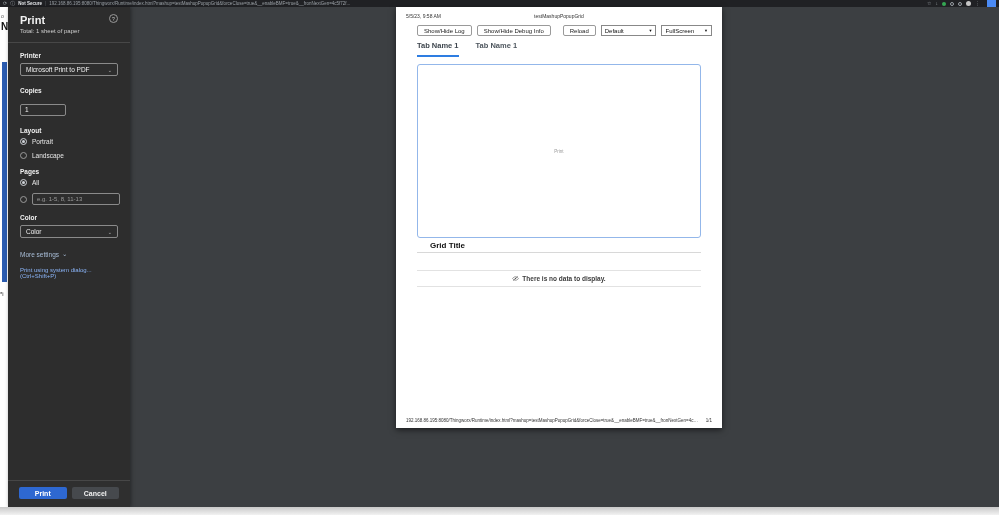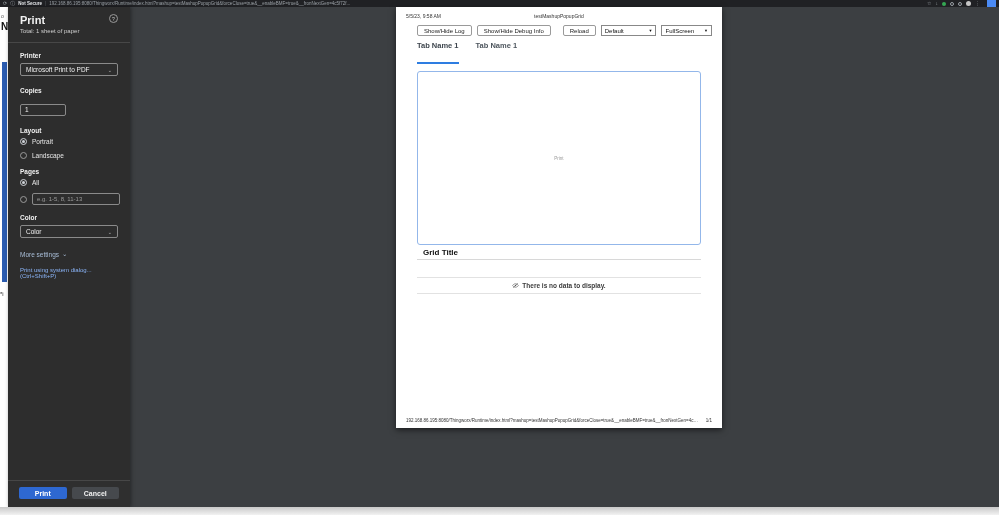--- a/index.html
+++ b/index.html
@@ -106,29 +106,29 @@
     display: flex; align-items: center; white-space: nowrap;
   }
   .gap-sm { margin-left: 5px; } .gap-lg { margin-left: 12px; }
   .pv-select {
     border: 1px solid #888; background: #fff; height: 11px; font-size: 6px; color: #111;
     display: flex; align-items: center; justify-content: space-between; padding: 0 3px;
   }
   .pv-select .arr { font-size: 4px; color: #111; margin-left: 4px; }
   .w-default { width: 63px; } .w-fullscreen { width: 57px; }
   .pv-tabs { margin-top: 5px; margin-left: 11px; display: flex; gap: 17px; }
-  .pv-tab { font-size: 7.5px; font-weight: bold; color: #4e565e; padding-bottom: 12px; text-align: right; }
+  .pv-tab { font-size: 7.5px; font-weight: bold; color: #4e565e; padding-bottom: 5px; text-align: right; }
   .pv-tab.active { color: #3e464e; border-bottom: 2px solid #2e7de1; }
   .pv-box {
     margin: 7px 11px 0 11px; height: 174px;
     border: 1px solid #93b7ea; border-radius: 3px;
     display: flex; align-items: center; justify-content: center;
   }
   .pv-box-label { font-size: 4.5px; color: #9a9a9a; }
-  .pv-grid-title { margin: 3px 11px 0 17px; font-size: 8px; font-weight: bold; color: #111; }
+  .pv-grid-title { margin: 3px 11px 0 24px; font-size: 8px; font-weight: bold; color: #111; }
   .pv-line { border-top: 1px solid #d8d8d8; margin: 0 11px; }
   .line1 { margin-top: 2px; } .line2 { margin-top: 17px; border-top-color: #e2e2e2; }
   .line3 { border-top-color: #e2e2e2; }
   .pv-nodata {
     height: 15px; display: flex; align-items: center; justify-content: center; gap: 3px;
     font-size: 6.5px; font-weight: bold; color: #3c3c3c;
   }
   .pv-footer {
     position: absolute; left: 10px; right: 10px; bottom: 5px;
     display: flex; justify-content: space-between; align-items: flex-end;

